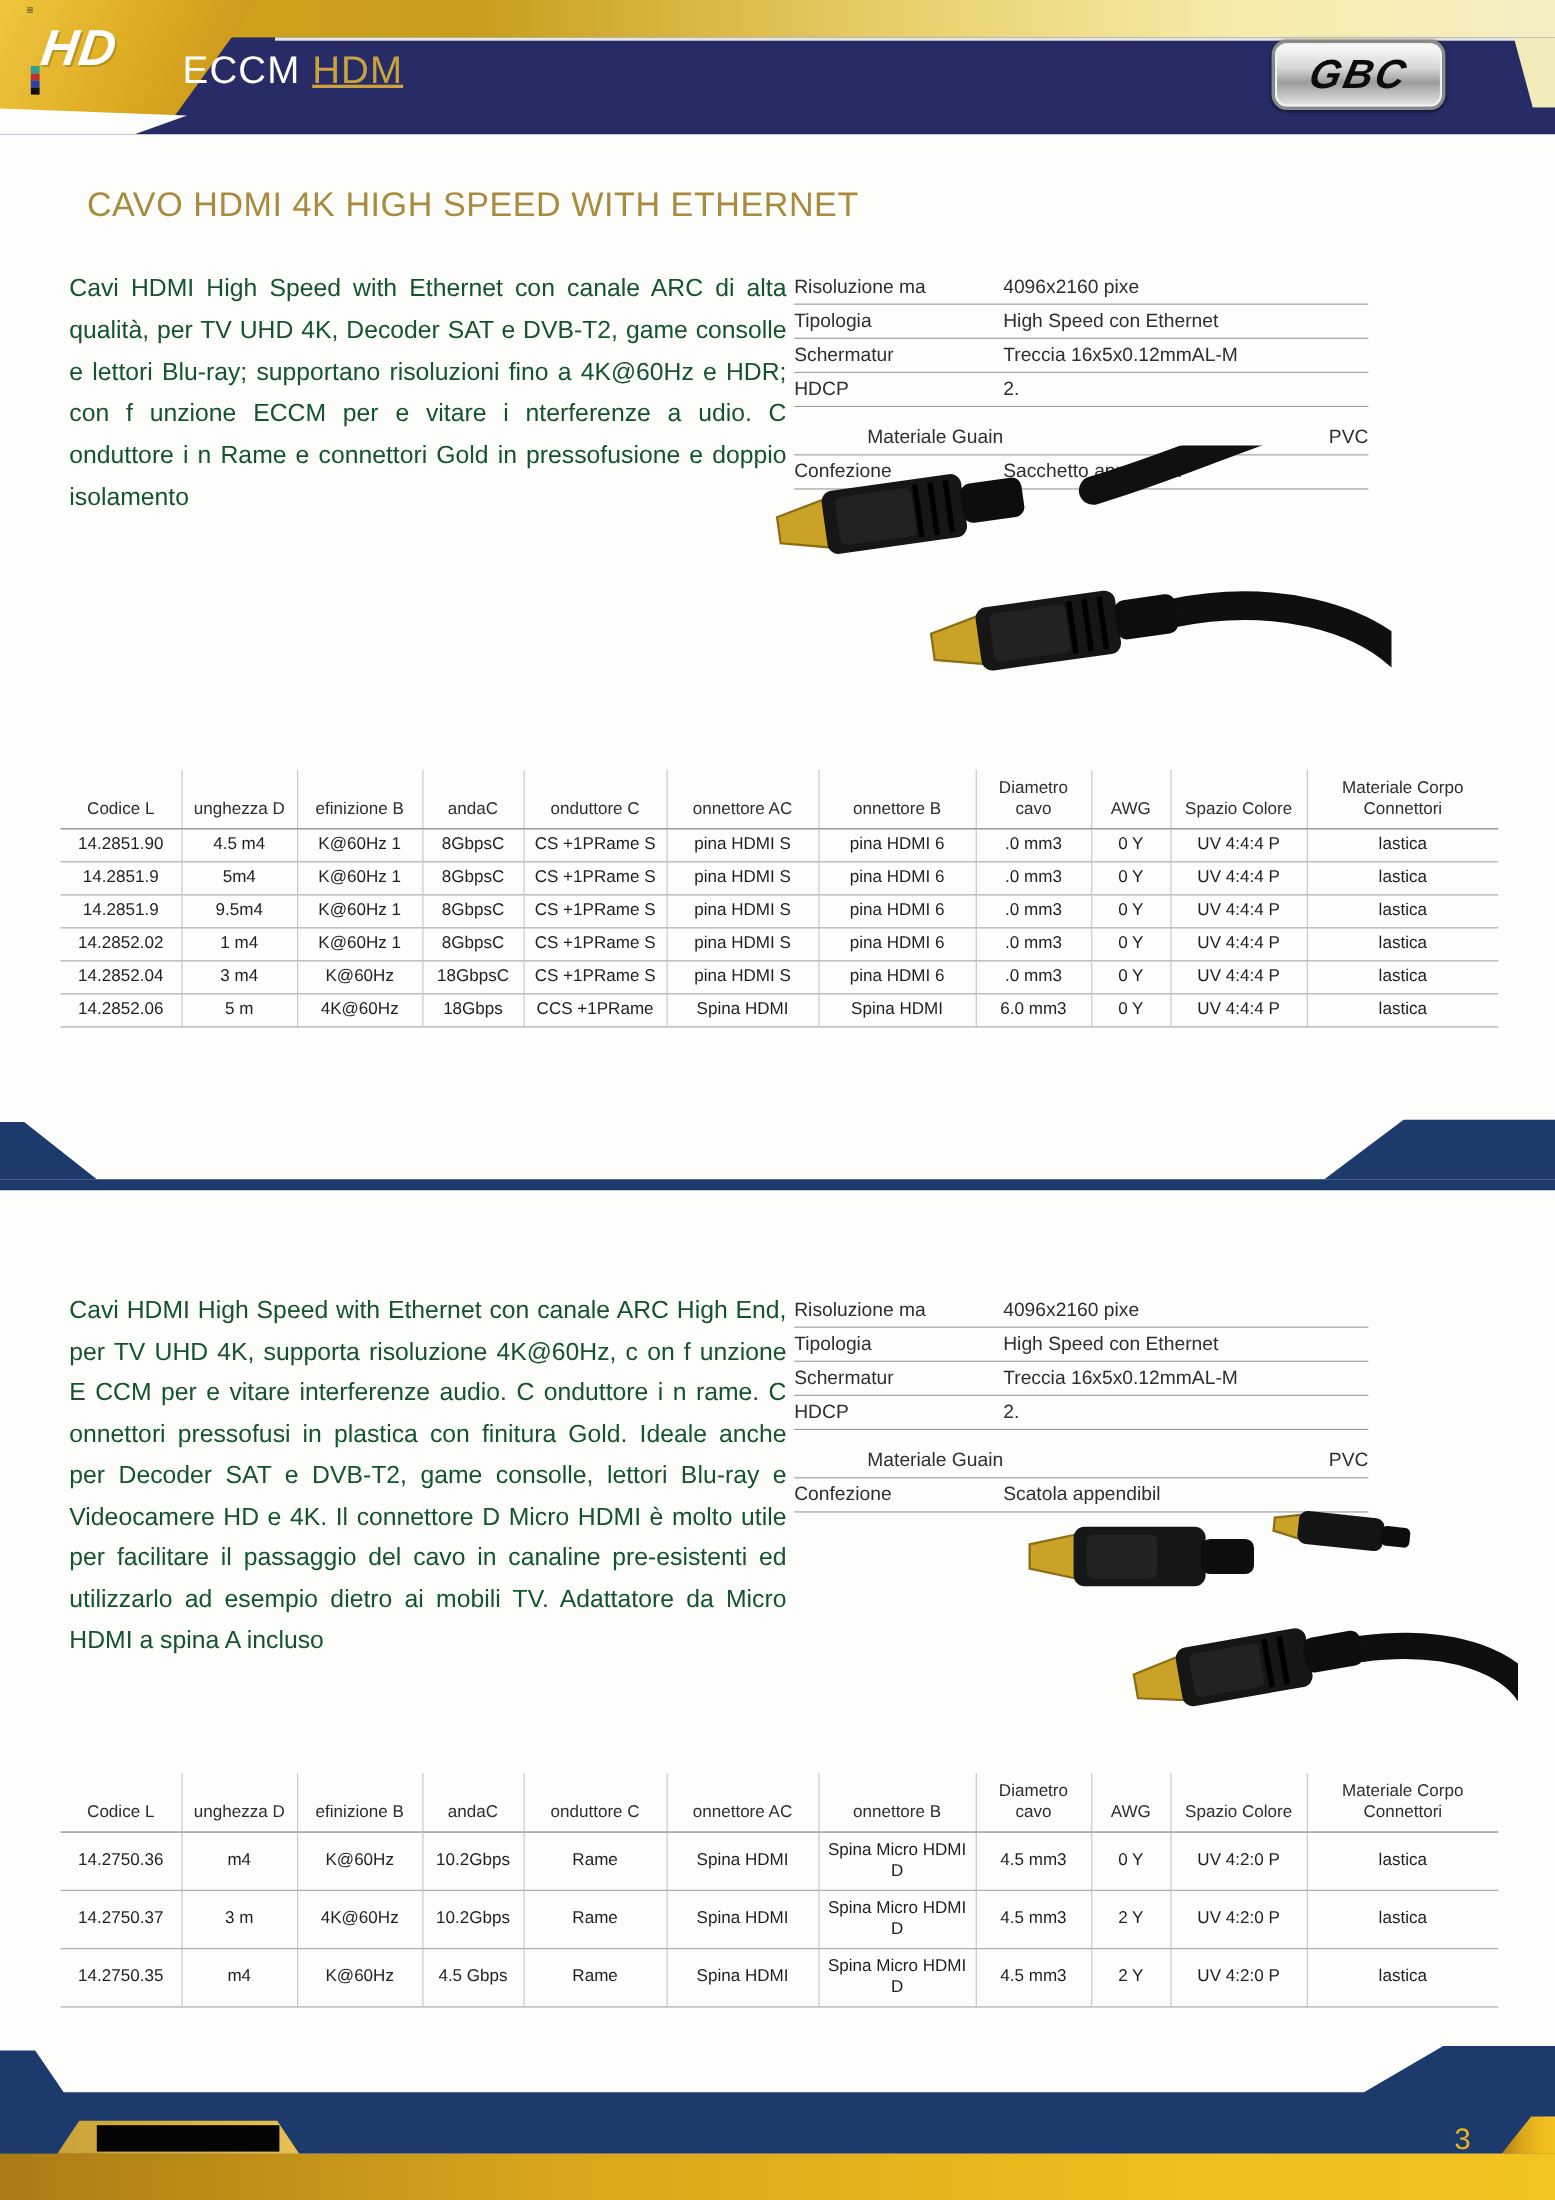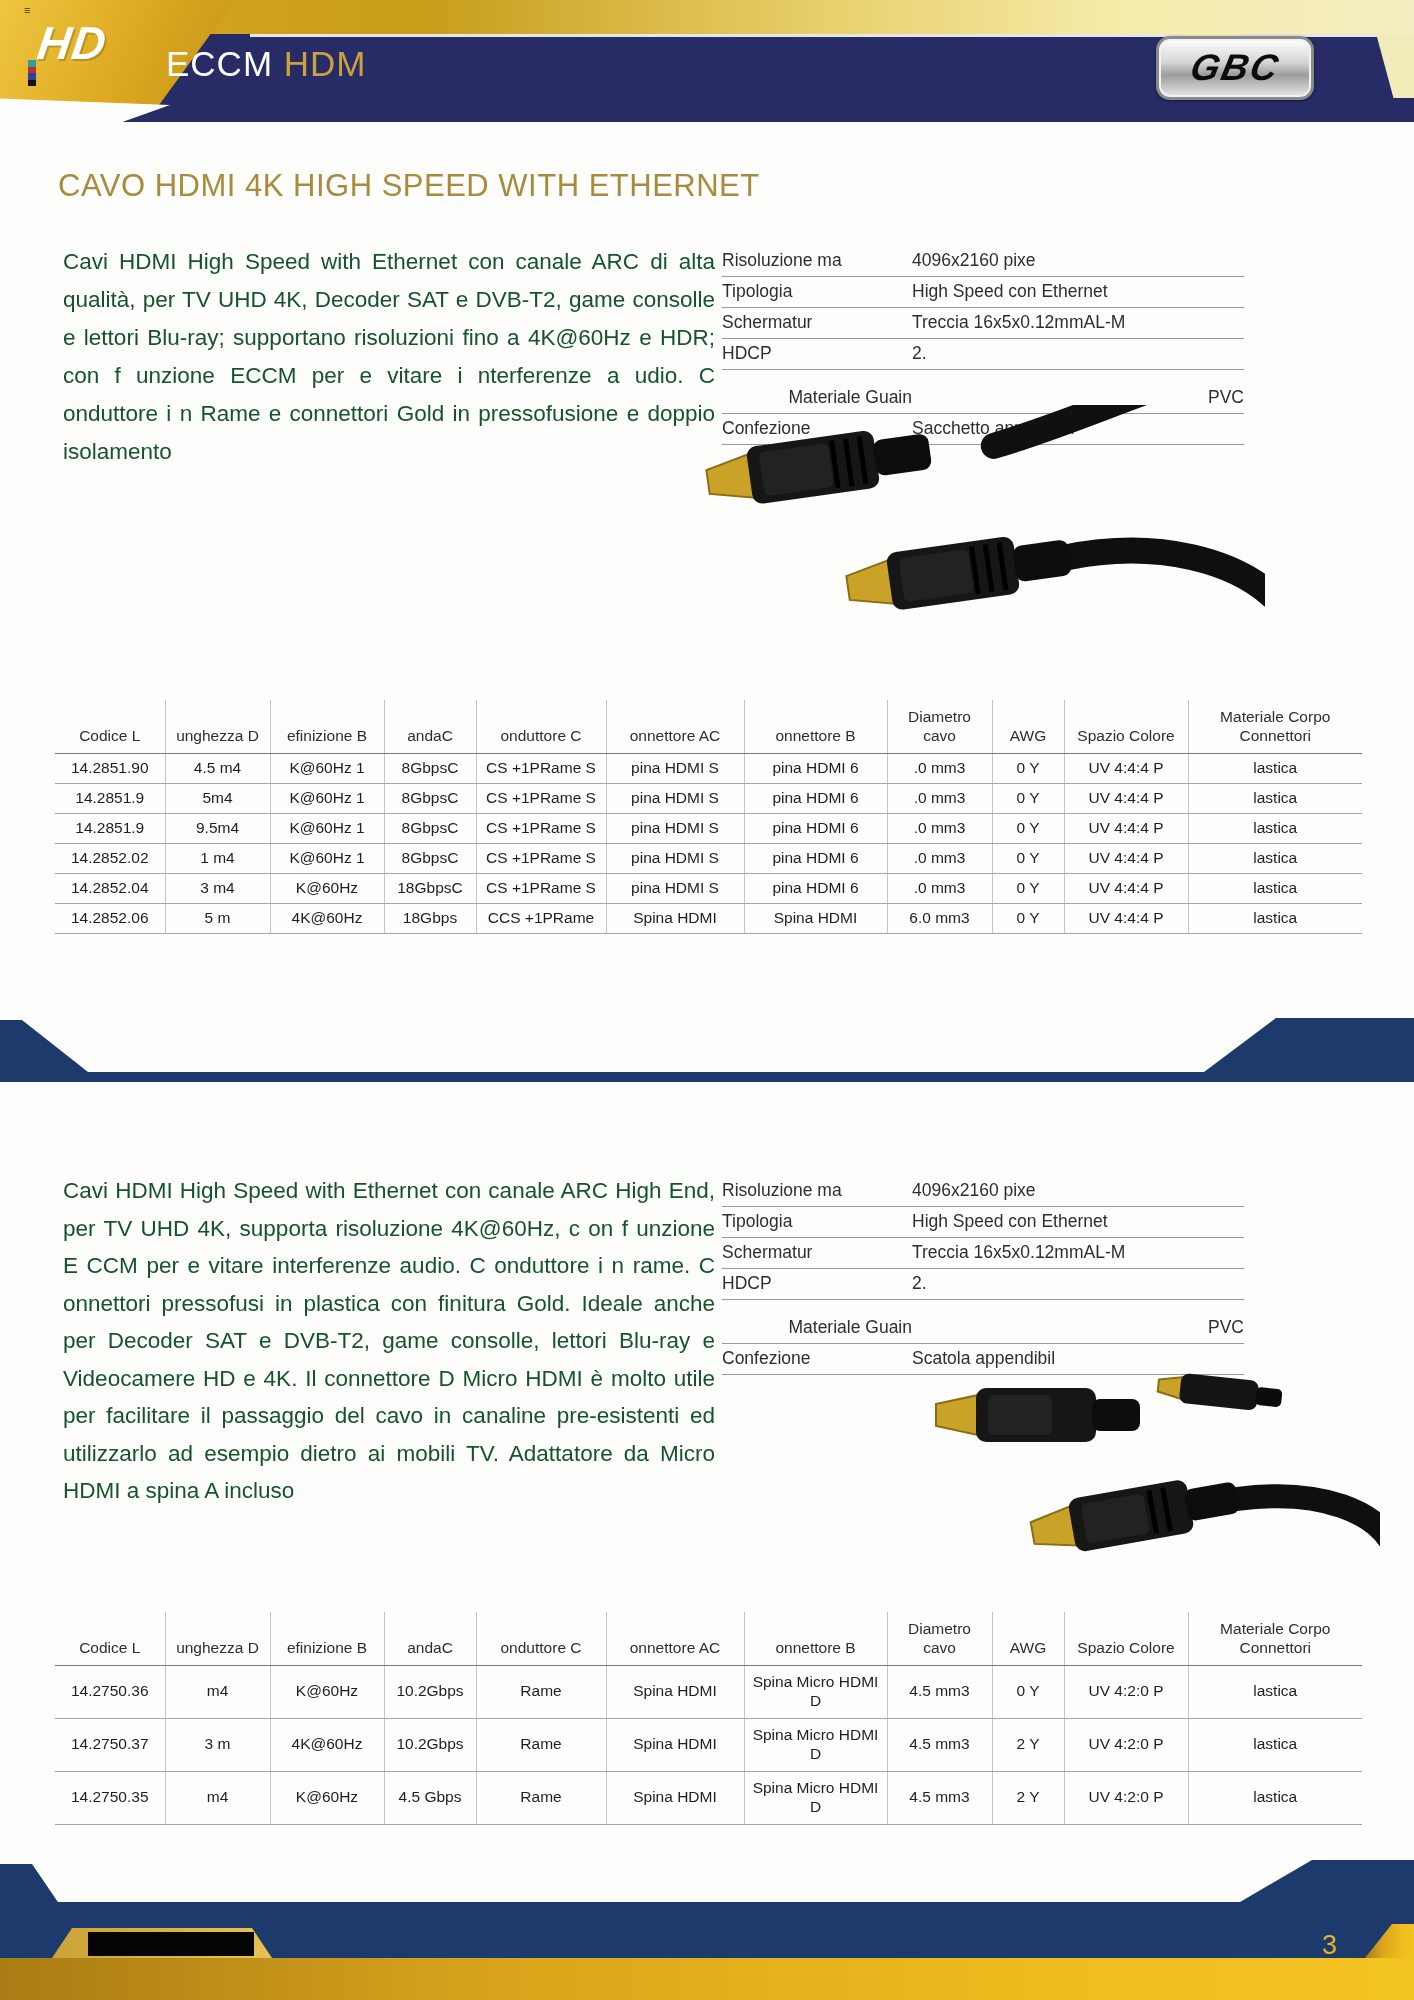--- a/index.html
+++ b/index.html
@@ -16,34 +16,34 @@
      background:linear-gradient(115deg,#eec63f 0%,#dca81f 55%,#c4921a 100%);
      clip-path:polygon(0 0,98% 0,66% 100%,0 100%);}
   .hdr-whitewedge{position:absolute;top:96px;left:0;width:170px;height:26px;background:#fdfdfc;
      clip-path:polygon(0 10%,100% 35%,72% 100%,0 100%);}
   .hd-logo{position:absolute;top:16px;left:38px;font-size:46px;font-weight:bold;font-style:italic;
      color:#fff;letter-spacing:1px;transform:skewX(-8deg);text-shadow:2px 2px 0 rgba(60,50,0,.25);}
   .regmark{position:absolute;top:60px;left:28px;width:8px;height:26px;display:flex;flex-direction:column;}
   .regmark div{flex:1;}
   .hamburger{position:absolute;top:4px;left:24px;font-size:11px;color:#333;}
   .hdr-title{position:absolute;top:44px;left:166px;font-size:35px;letter-spacing:1px;color:#fff;white-space:nowrap;}
-  .hdr-title .accent{color:#c9a23e;}
+  .hdr-title .accent{color:#c9a23e;text-decoration:underline;}
   .hdr-pale-r1{position:absolute;top:34px;left:1183px;width:52px;height:34px;background:#f2ecba;
      clip-path:polygon(0 0,100% 0,72% 100%,22% 100%);}
   .hdr-pale-r2{position:absolute;top:34px;left:1360px;width:54px;height:64px;background:#f2ecba;
      clip-path:polygon(30% 0,100% 0,100% 100%,62% 100%);}
   .gbc-badge{position:absolute;top:36px;right:100px;width:152px;height:58px;border-radius:14px;
      background:linear-gradient(180deg,#fefefe 0%,#d6d6d6 40%,#9c9c9c 62%,#e9e9e9 100%);
      border:3px solid #8a8a8a;box-shadow:inset 0 0 0 2px #f2f2f2,0 1px 3px rgba(0,0,0,.5);
      display:flex;align-items:center;justify-content:center;}
   .gbc-badge span{font-size:37px;font-weight:bold;font-style:italic;color:#0c0c0c;
      letter-spacing:2px;transform:skewX(-12deg);}
 
   
-  .sec-title{position:absolute;left:58px;color:#a88b3c;font-size:31px;letter-spacing:.5px;white-space:nowrap;}
+  .sec-title{position:absolute;left:79px;color:#a88b3c;font-size:31px;letter-spacing:.5px;white-space:nowrap;}
   .desc{position:absolute;left:63px;width:652px;font-size:22.5px;line-height:38px;color:#14532d;text-align:justify;}
 
   
   .specs{position:absolute;left:722px;width:522px;font-size:17.5px;color:#2e2e2e;}
   .spec-row{display:flex;border-bottom:1px solid #9a9a9a;padding:4px 0 5px;}
   .spec-row:nth-child(5){margin-top:13px;text-align:right;}
   .spec-label{width:190px;}
   .spec-value{flex:1;}
 
   

